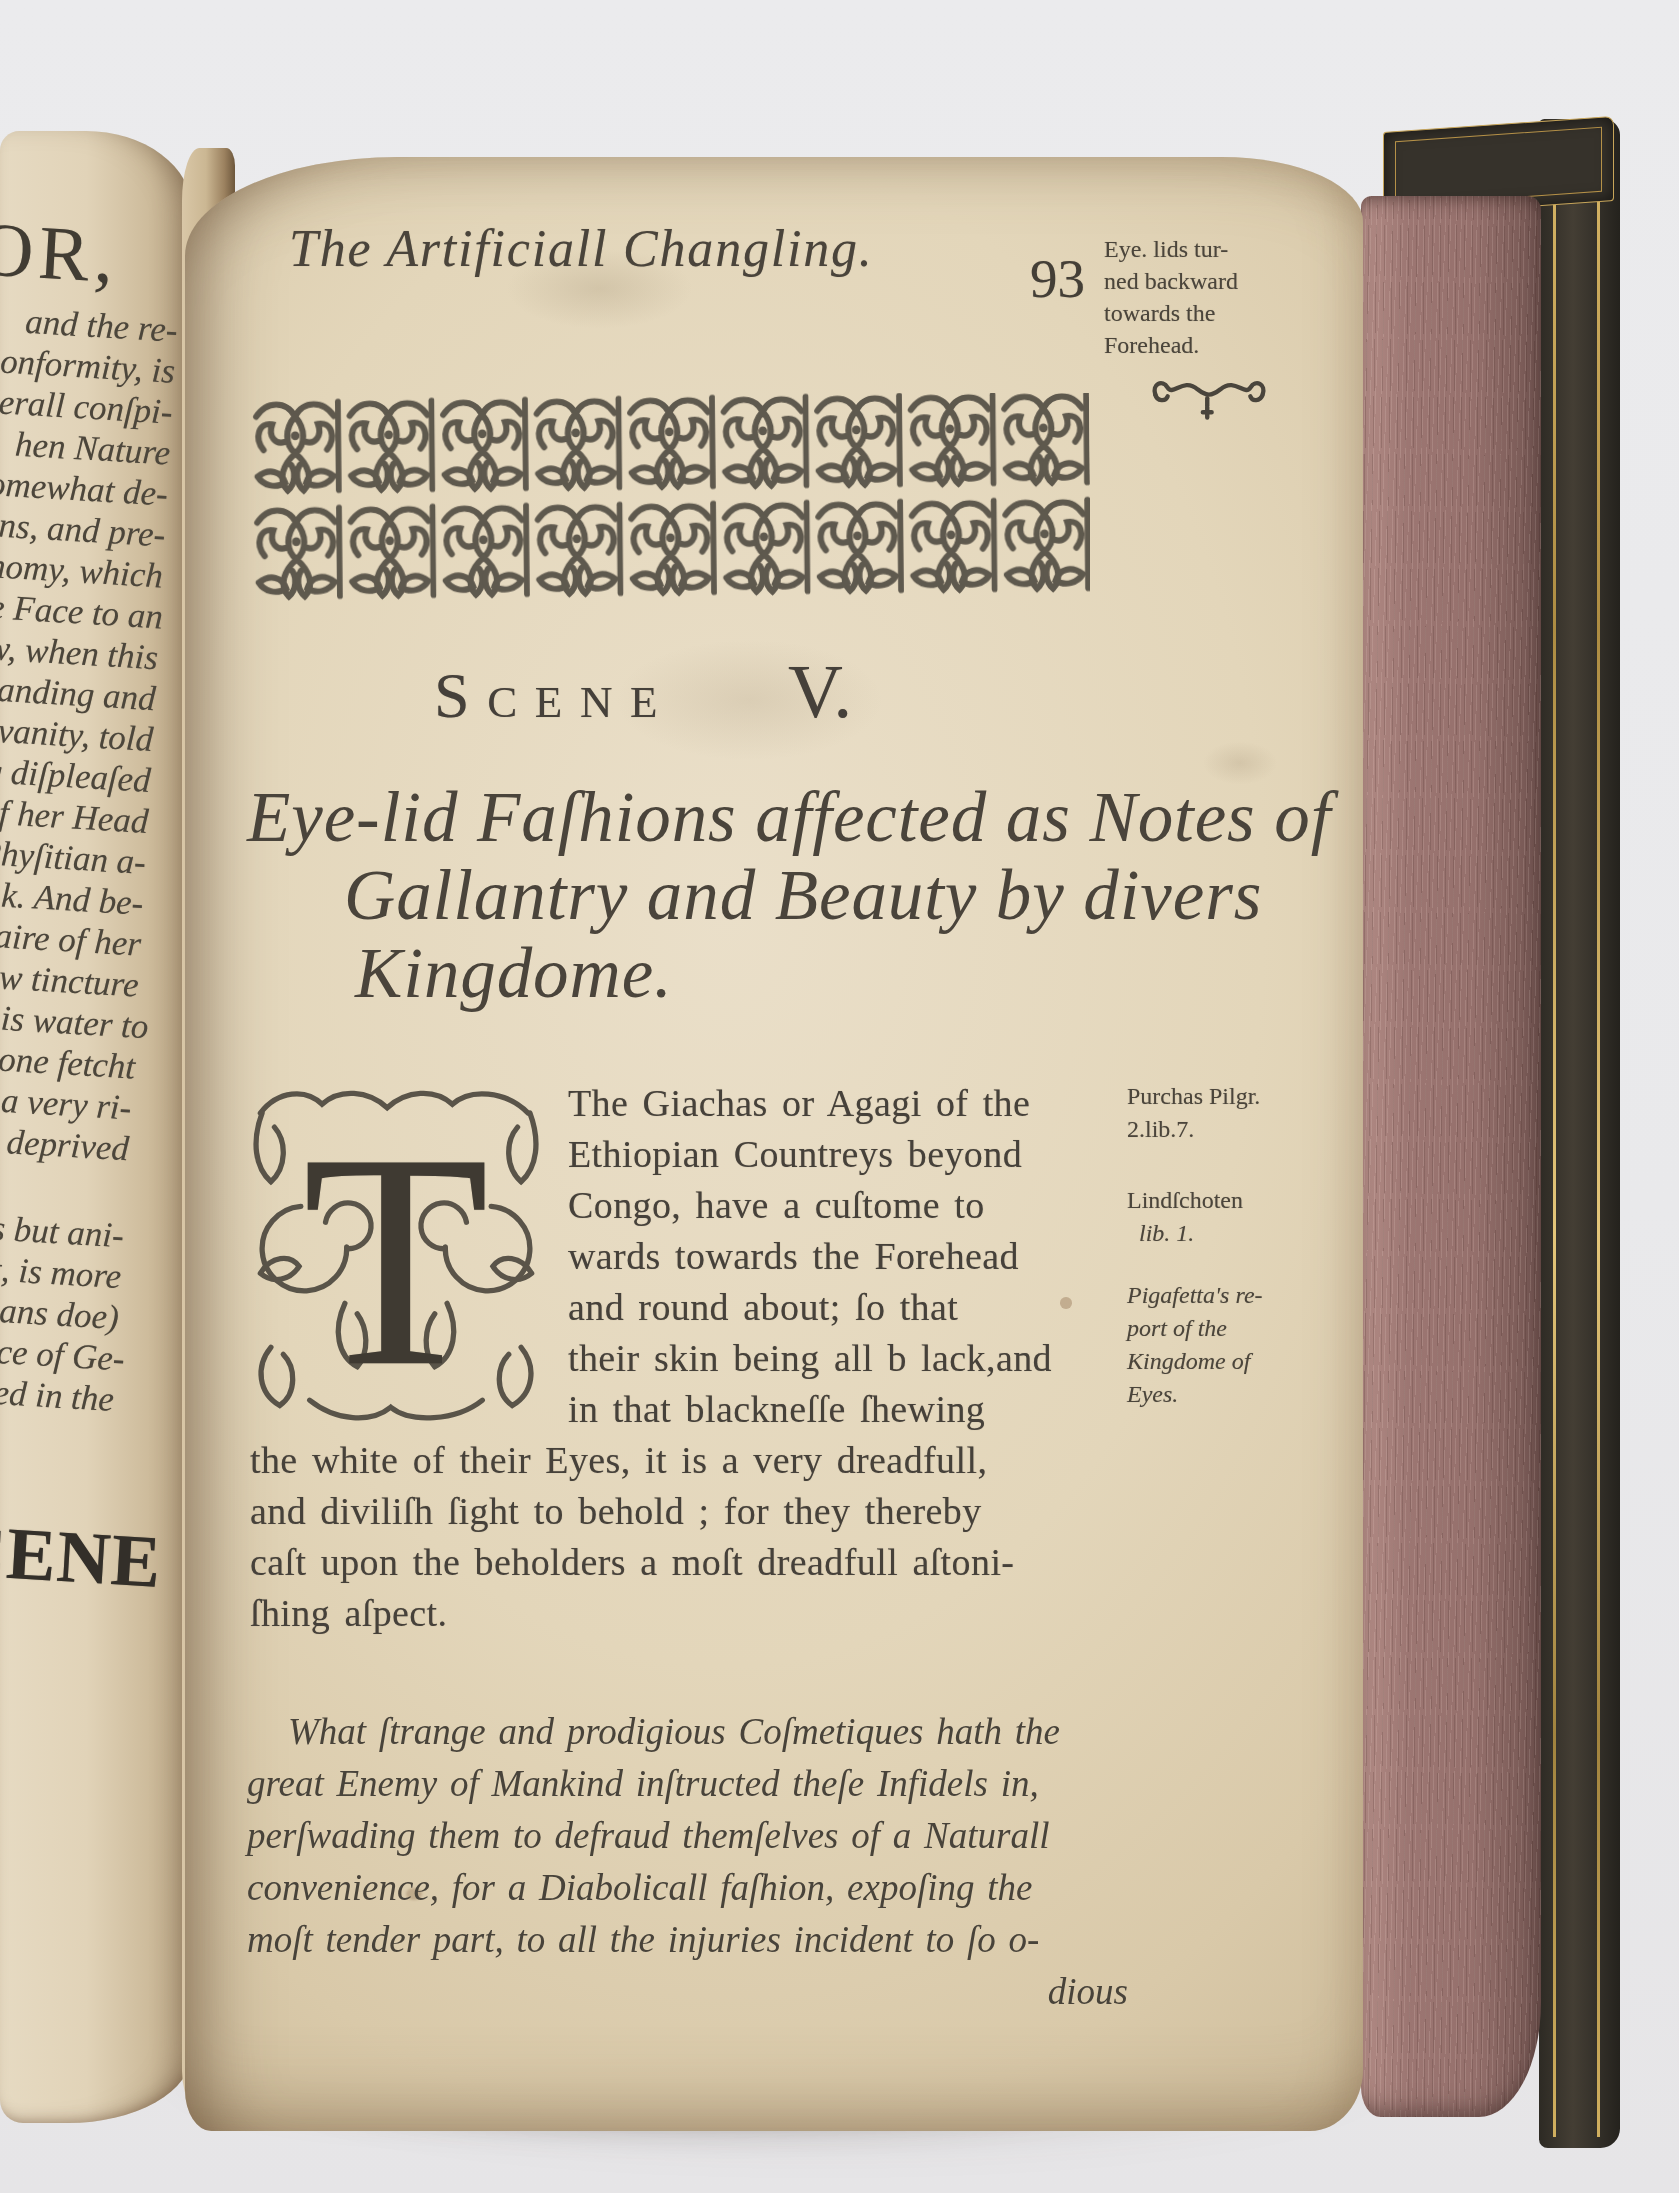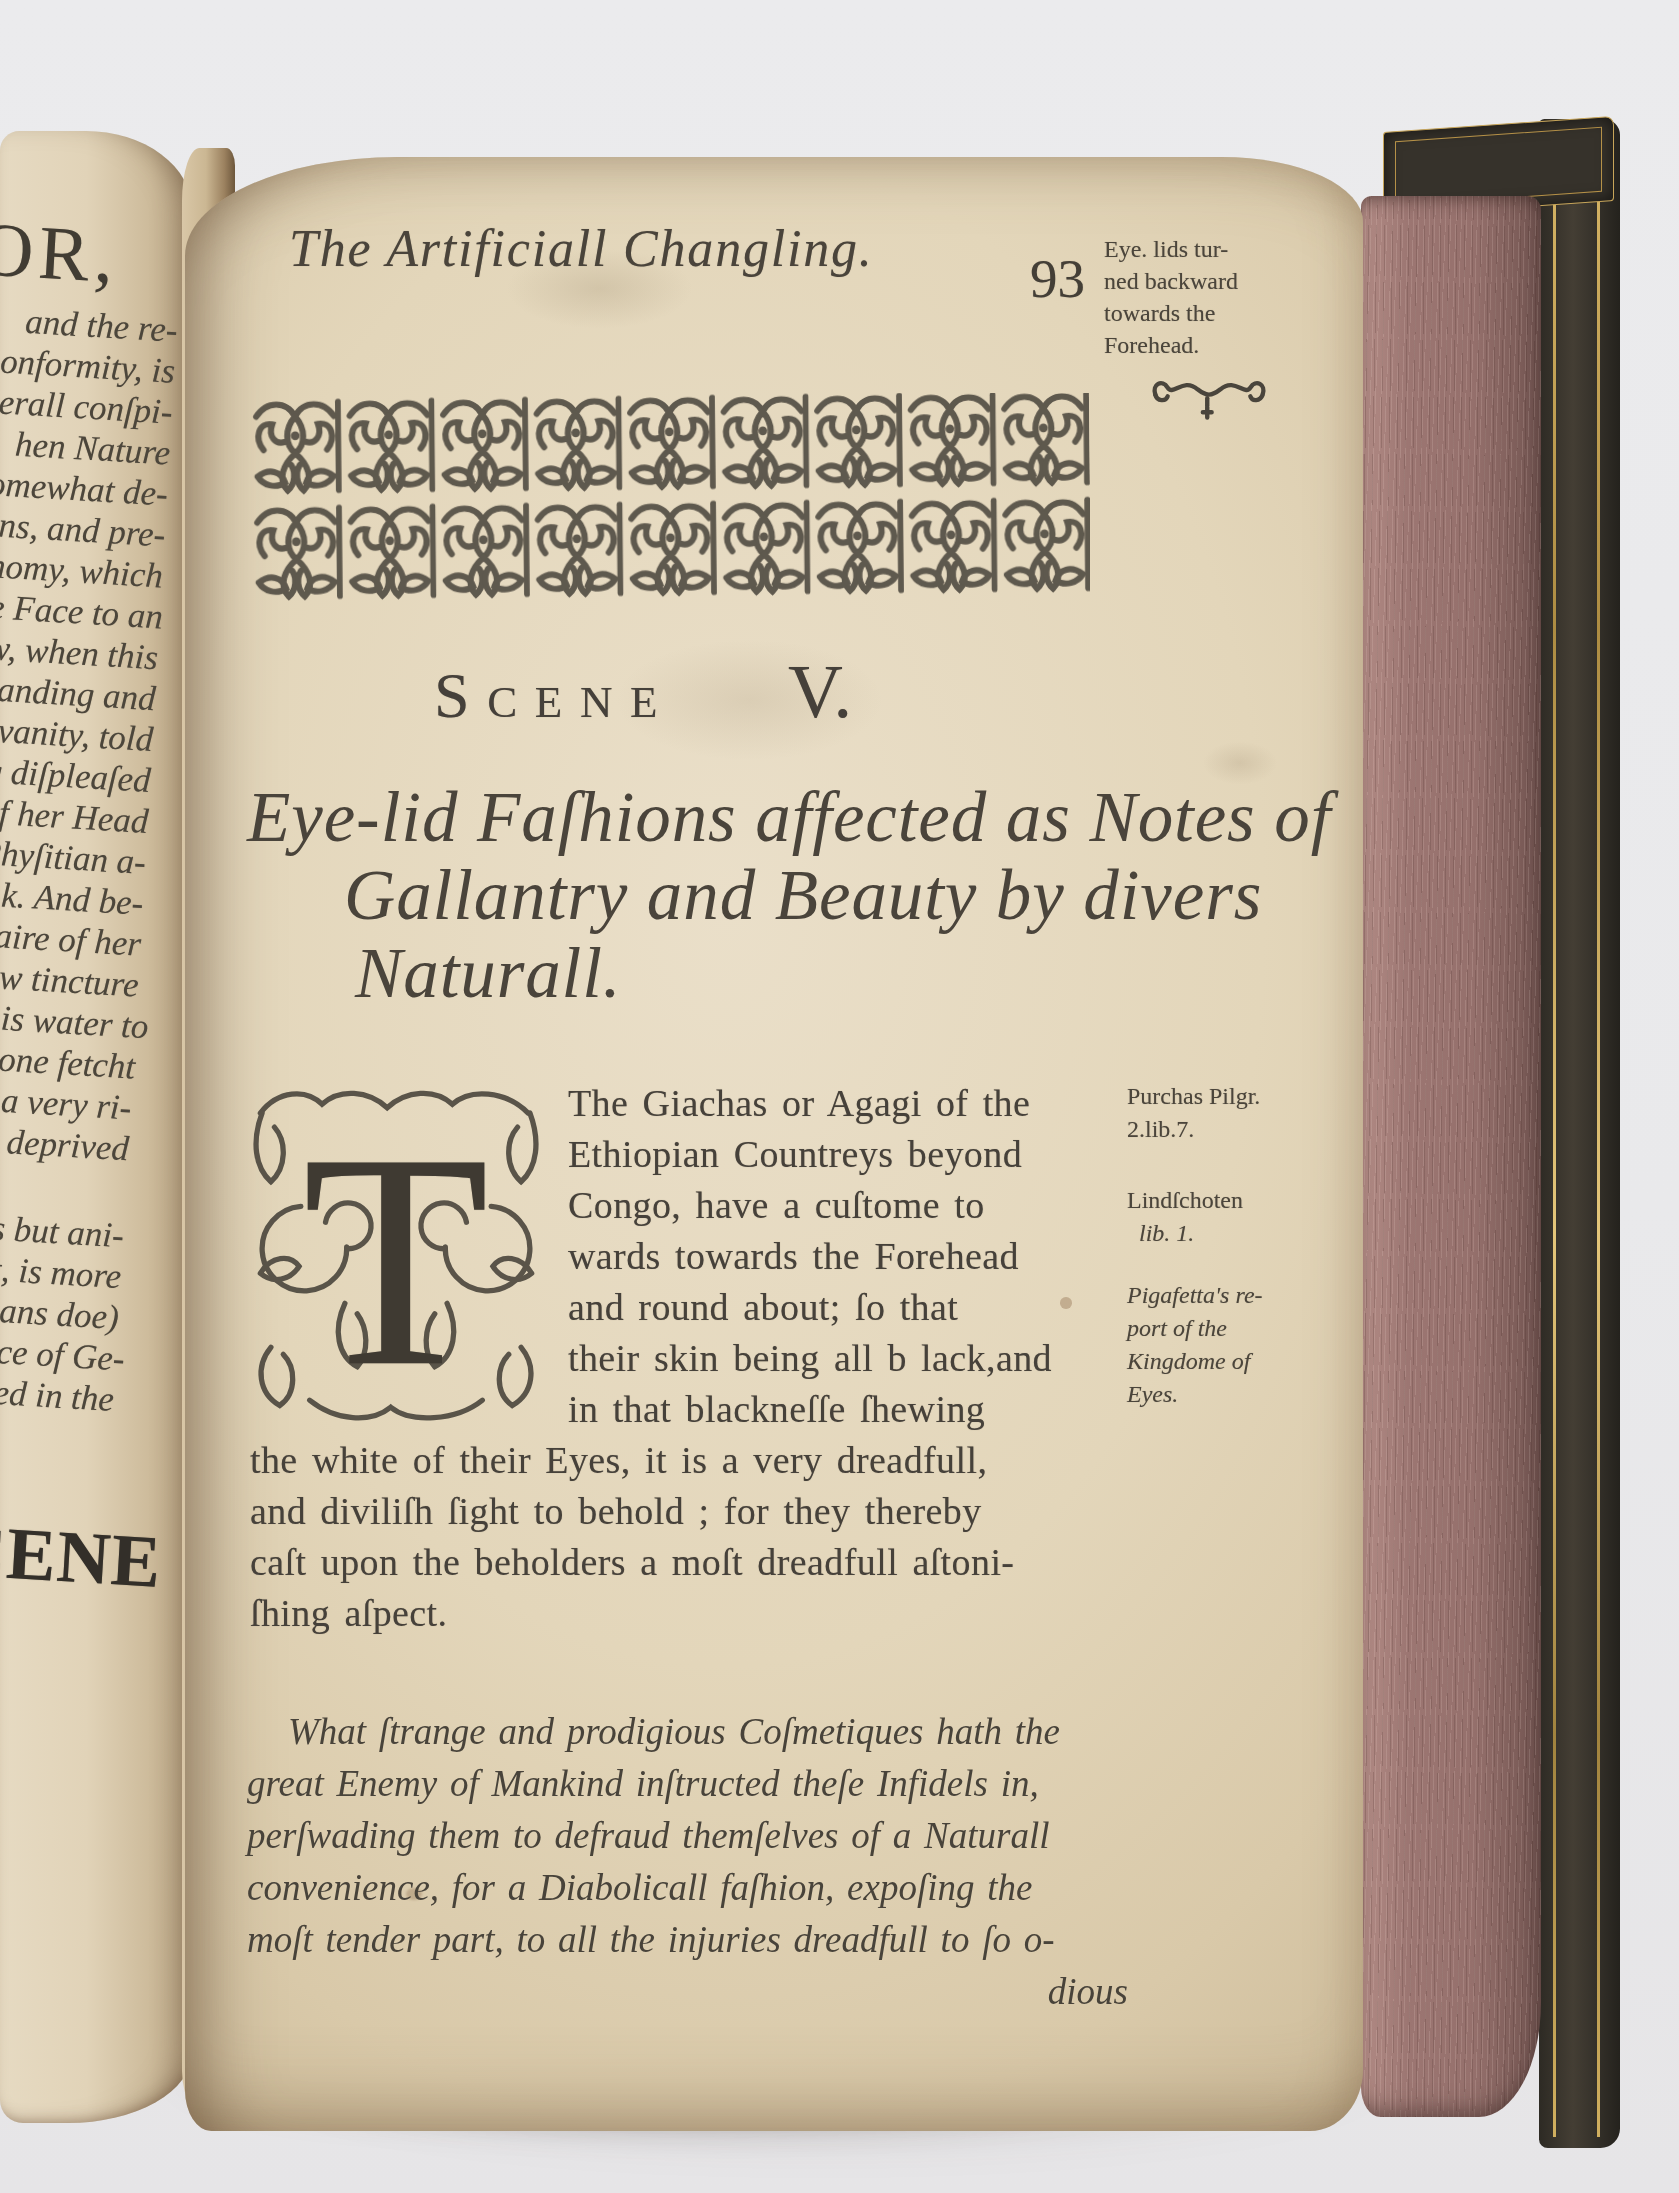--- a/index.html
+++ b/index.html
@@ -238,21 +238,21 @@
   </svg>
 
   <div class="px scene-heading">
     <span class="scene-word ink">Scene</span>
     <span class="scene-numeral ink">V.</span>
   </div>
 
   <div class="px section-title">
     <div class="l1">Eye-lid Faſhions affected as Notes of</div>
     <div class="l2">Gallantry and Beauty by divers</div>
-    <div class="l3">Naturall.</div>
+    <div class="l3">Kingdome.</div>
   </div>
 
   <div class="px body-block ink">
     <svg class="drop-cap" width="296" height="349" viewBox="0 0 336 396" style="font-size:43px">
       <g fill="none" stroke="#4b463d" stroke-width="6" stroke-linecap="round" opacity="0.9">
         <path d="M14 34 C 34 8, 66 6, 84 24 C 104 6, 136 8, 158 28 C 180 8, 212 6, 232 24 C 252 6, 292 8, 318 34"></path>
         <path d="M16 34 C 4 66, 8 96, 26 112 C 44 96, 44 66, 30 50"></path>
         <path d="M320 34 C 332 66, 328 96, 310 112 C 292 96, 292 66, 306 50"></path>
         <path d="M60 140 a 48 48 0 1 0 52 46"></path>
         <path d="M88 158 a 26 26 0 1 1 24 30"></path>
@@ -294,17 +294,17 @@
     <div>port of the</div>
     <div>Kingdome of</div>
     <div>Eyes.</div>
   </div>
 
   <div class="px para2">
     <div class="first">What ſtrange and prodigious Coſmetiques hath the</div>
     <div>great Enemy of Mankind inſtructed theſe Infidels in,</div>
     <div>perſwading them to defraud themſelves of a Naturall</div>
     <div>convenience, for a Diabolicall faſhion, expoſing the</div>
-    <div>moſt tender part, to all the injuries dreadfull to ſo o-</div>
+    <div>moſt tender part, to all the injuries incident to ſo o-</div>
     <div class="catchword">dious</div>
   </div>
 </div>
 
 
 </body></html>

